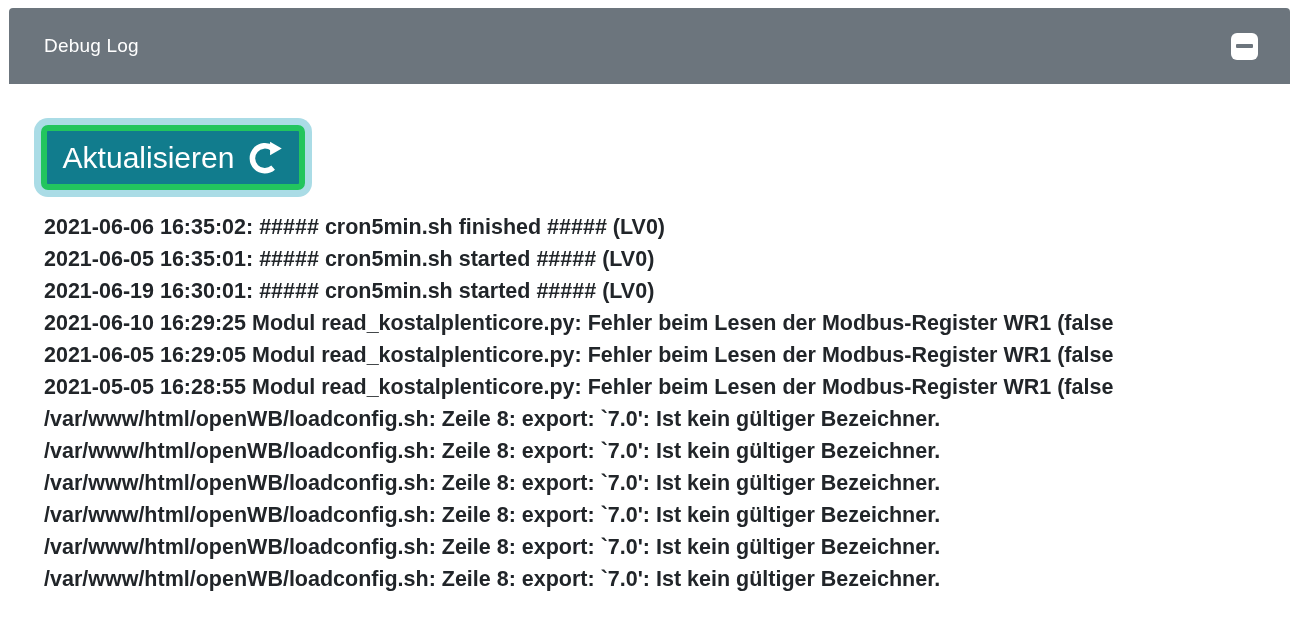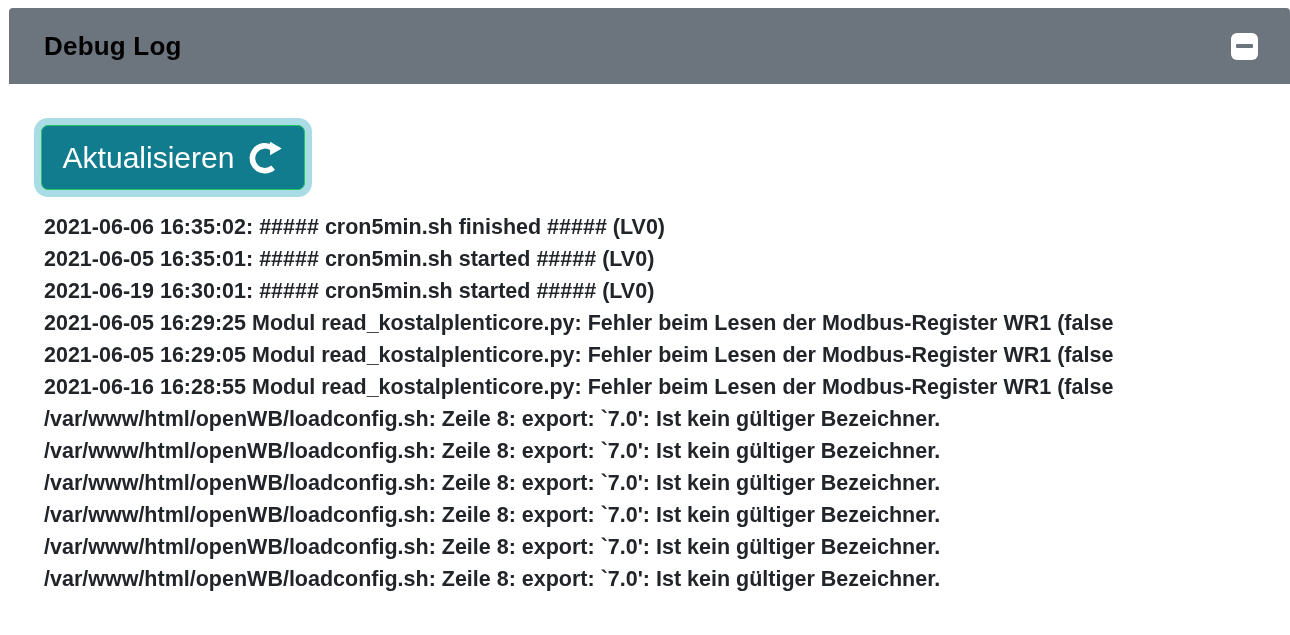--- a/index.html
+++ b/index.html
@@ -16,23 +16,23 @@
   .card-header {
     height: 76px;
     background: #6c757d;
     border-radius: 4px 4px 0 0;
     display: flex;
     align-items: center;
     justify-content: space-between;
     padding: 0 32px 0 35px;
   }
   .card-title {
-    color: #000000;
-    font-size: 26px;
-    font-weight: 700;
+    color: #ffffff;
+    font-size: 19px;
+    font-weight: 400;
     letter-spacing: 0.2px;
   }
   .collapse-btn {
     width: 27px; height: 27px;
     background: #ffffff;
     border: none;
     border-radius: 6px;
     display: flex;
     align-items: center;
     justify-content: center;
@@ -44,21 +44,21 @@
     background: #6c757d;
     border-radius: 1px;
   }
   .card-body {
     padding: 41px 0 0 35px;
   }
   .refresh-btn {
     margin-left: -3px;
     width: 264px; height: 65px;
     background: #117c8d;
-    border: 1px solid #22c55e;
+    border: 6px solid #22c55e;
     border-radius: 7px;
     box-shadow: 0 0 0 7px #aadce6;
     color: #ffffff;
     font-family: "Liberation Sans", sans-serif;
     font-size: 30px;
     font-weight: 400;
     display: flex;
     align-items: center;
     justify-content: center;
     gap: 12px;
@@ -98,23 +98,23 @@
           <path d="M17.2 6.1 A 8.1 8.1 0 1 0 17.6 18.6" fill="none" stroke="#ffffff" stroke-width="3.6"></path>
           <polygon points="15.6,1.8 15.6,10.6 23.2,6.2" fill="#ffffff"></polygon>
         </svg>
       </span>
     </button>
 
     <div class="log-output">
         <div class="log-line">2021-06-06 16:35:02: ##### cron5min.sh finished ##### (LV0)</div>
         <div class="log-line">2021-06-05 16:35:01: ##### cron5min.sh started ##### (LV0)</div>
         <div class="log-line">2021-06-19 16:30:01: ##### cron5min.sh started ##### (LV0)</div>
-        <div class="log-line">2021-06-05 16:29:25 Modul read_kostalplenticore.py: Fehler beim Lesen der Modbus-Register WR1 (false</div>
+        <div class="log-line">2021-06-10 16:29:25 Modul read_kostalplenticore.py: Fehler beim Lesen der Modbus-Register WR1 (false</div>
         <div class="log-line">2021-06-05 16:29:05 Modul read_kostalplenticore.py: Fehler beim Lesen der Modbus-Register WR1 (false</div>
-        <div class="log-line">2021-06-16 16:28:55 Modul read_kostalplenticore.py: Fehler beim Lesen der Modbus-Register WR1 (false</div>
+        <div class="log-line">2021-05-05 16:28:55 Modul read_kostalplenticore.py: Fehler beim Lesen der Modbus-Register WR1 (false</div>
         <div class="log-line">/var/www/html/openWB/loadconfig.sh: Zeile 8: export: `7.0': Ist kein gültiger Bezeichner.</div>
         <div class="log-line">/var/www/html/openWB/loadconfig.sh: Zeile 8: export: `7.0': Ist kein gültiger Bezeichner.</div>
         <div class="log-line">/var/www/html/openWB/loadconfig.sh: Zeile 8: export: `7.0': Ist kein gültiger Bezeichner.</div>
         <div class="log-line">/var/www/html/openWB/loadconfig.sh: Zeile 8: export: `7.0': Ist kein gültiger Bezeichner.</div>
         <div class="log-line">/var/www/html/openWB/loadconfig.sh: Zeile 8: export: `7.0': Ist kein gültiger Bezeichner.</div>
         <div class="log-line">/var/www/html/openWB/loadconfig.sh: Zeile 8: export: `7.0': Ist kein gültiger Bezeichner.</div>
       </div>
 
   </div>
 </div>

